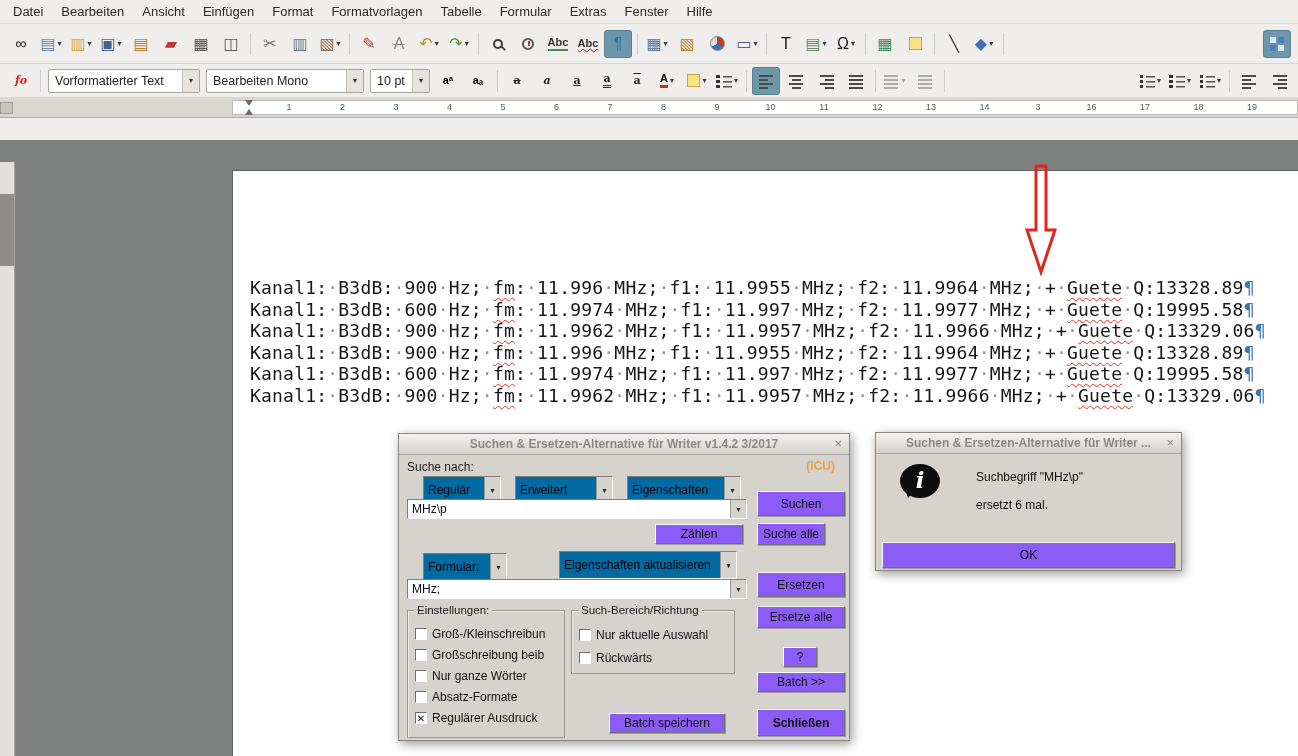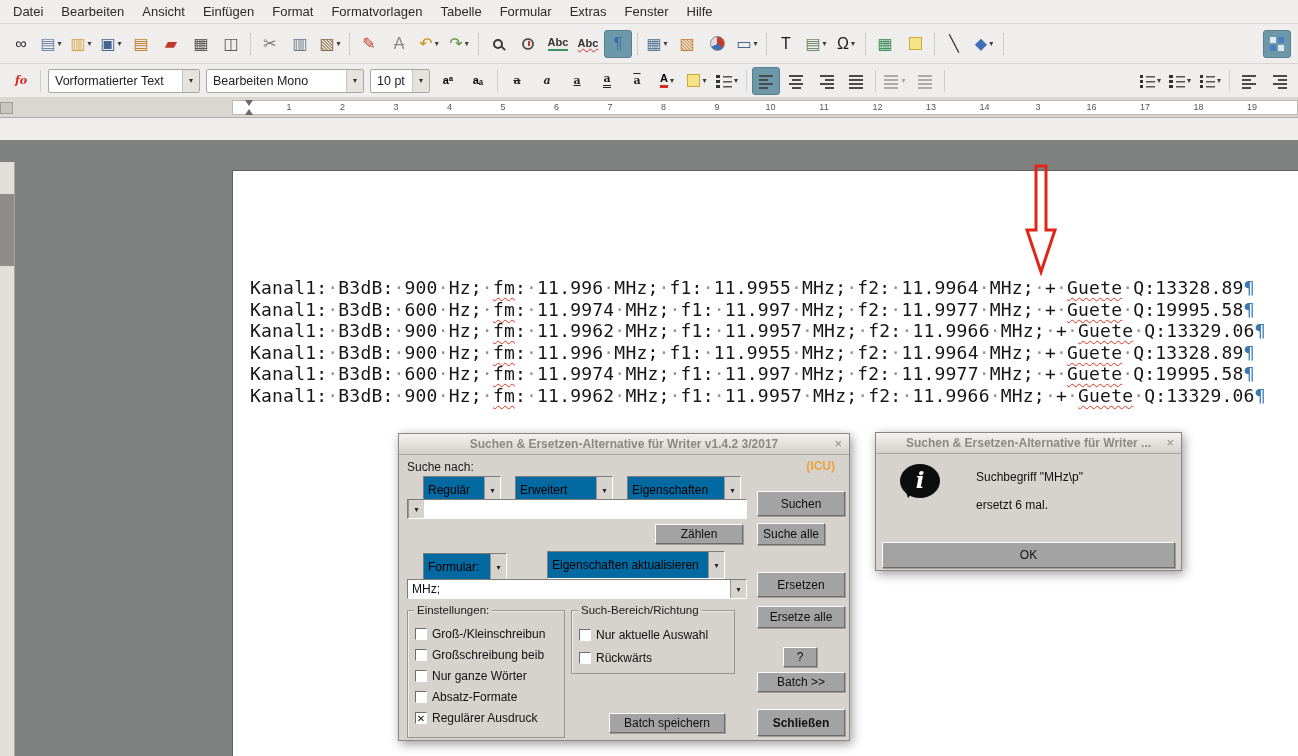--- a/index.html
+++ b/index.html
@@ -88,26 +88,26 @@
   .icu { position:absolute; right:14px; top:4px; font-weight:bold; color:#eda33c; }
   .lbl { position:absolute; color:#1a1a1a; }
   .pos-suchelabel { left:8px; top:5px; }
   .combo-btn { position:absolute; height:28px; display:flex; align-items:stretch; background:#0369a1; border:1px solid; border-color:#807c78 #fdfcfa #fdfcfa #807c78;margin-left:16px; }
   .cbt { flex:1; display:flex; align-items:center; padding:0 4px; white-space:nowrap; overflow:hidden; }
   .combo-btn .arr, .field-combo .arr { width:16px; flex:none; background:#d6d2ce; border-left:1px solid #9a9692; display:flex; align-items:center; justify-content:center; font-size:8px; color:#222; }
   .pos-regular { left:8px; top:21px; width:78px; }
   .pos-erweitert { left:100px; top:21px; width:98px; }
   .pos-eigen { left:212px; top:21px; width:114px; }
   .pos-ersetze { left:8px; top:98px; width:84px; }
-  .pos-eigenakt { left:132px; top:96px; width:178px; }
+  .pos-eigenakt { left:144px; top:96px; width:178px; }
   .field-combo { position:absolute; height:20px; display:flex; align-items:stretch; background:#fff; border:1px solid; border-color:#807c78 #fdfcfa #fdfcfa #807c78; }
   .fc-input { flex:1; min-width:0; border:none; outline:none; padding:0 4px; font-size:12px; font-family:inherit; background:transparent; color:#111; }
   .pos-searchfield { left:8px; top:44px; width:340px; }
   .pos-replacefield { left:8px; top:124px; width:340px; }
-  .btn3d { position:absolute; background:#a3a3a3; border:1px solid; border-color:#fdfcfa #706c68 #706c68 #fdfcfa; box-shadow:1px 1px 0 rgba(0,0,0,.25); font-size:12px; color:#111; font-family:inherit; display:flex; align-items:center; justify-content:center; padding:0; }
+  .btn3d { position:absolute; background:#8b5cf6; border:1px solid; border-color:#fdfcfa #706c68 #706c68 #fdfcfa; box-shadow:1px 1px 0 rgba(0,0,0,.25); font-size:12px; color:#111; font-family:inherit; display:flex; align-items:center; justify-content:center; padding:0; }
   .pos-suchen { left:358px; top:36px; width:88px; height:25px; }
   .pos-zaehlen { left:256px; top:69px; width:88px; height:20px; }
   .pos-suchealle { left:358px; top:68px; width:68px; height:22px; }
   .pos-ersetzen { left:358px; top:117px; width:88px; height:25px; }
   .pos-ersetzealle { left:358px; top:151px; width:88px; height:22px; }
   .pos-help { left:384px; top:192px; width:34px; height:20px; }
   .pos-batch { left:358px; top:217px; width:88px; height:20px; }
   .pos-batchsave { left:210px; top:258px; width:116px; height:20px; }
   .pos-schliessen { left:358px; top:254px; width:88px; height:27px; font-weight:bold; }
   .groupbox { position:absolute; border:1px solid #98948f; box-shadow:inset 1px 1px 0 #eeebe8;padding-left:36px; }
@@ -412,20 +412,21 @@
       <div class="combo-btn pos-erweitert">
         <span class="cbt">Erweitert</span>
         <span class="arr">▾</span>
       </div>
       <div class="combo-btn pos-eigen">
         <span class="cbt">Eigenschaften</span>
         <span class="arr">▾</span>
       </div>
 
       <div class="field-combo pos-searchfield">
+        <input class="fc-input" readonly="" value="MHz\p" style="">
         <span class="arr">▾</span>
       </div>
 
       <button class="btn3d pos-suchen">Suchen</button>
       <button class="btn3d pos-zaehlen">Zählen</button>
       <button class="btn3d pos-suchealle">Suche alle</button>
 
       <div class="combo-btn pos-ersetze">
         <span class="cbt">Formular:</span>
         <span class="arr">▾</span>

